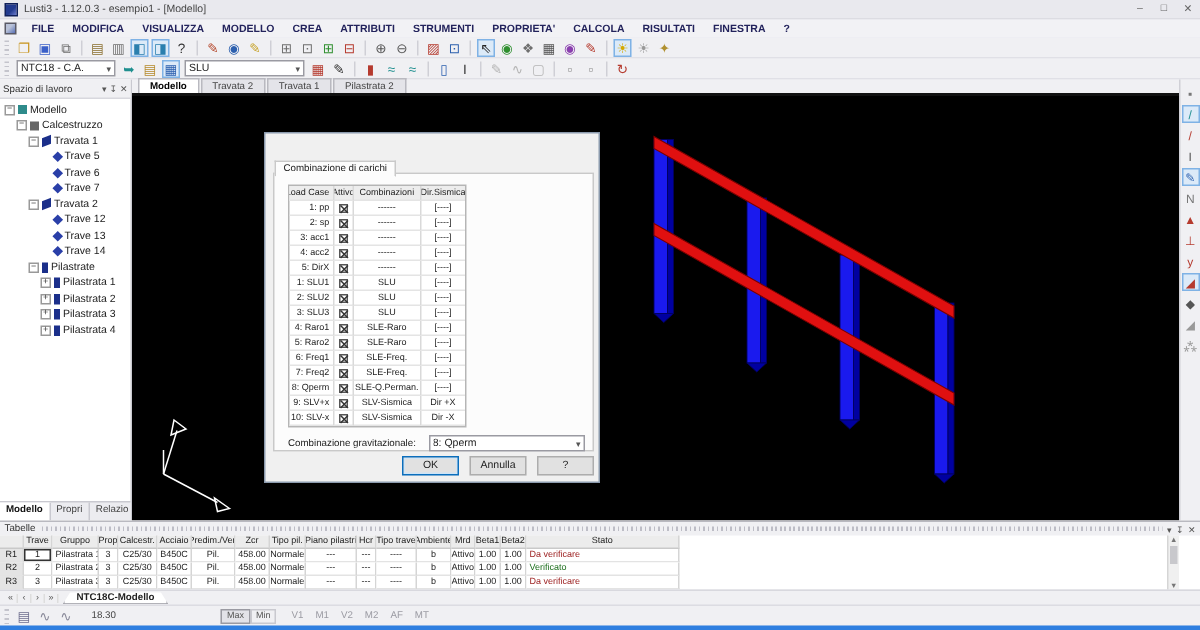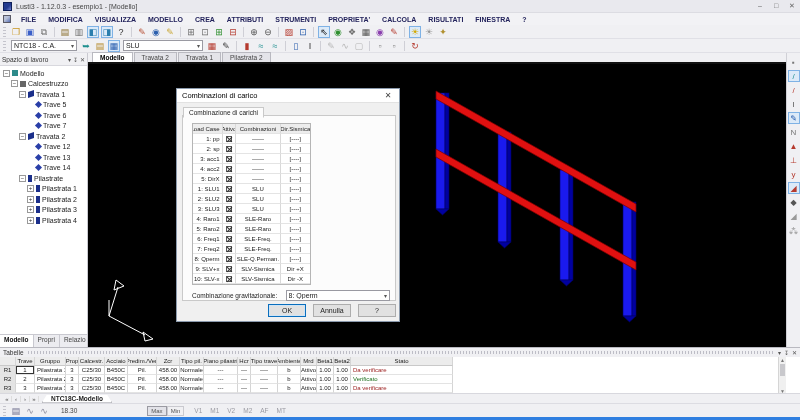--- a/index.html
+++ b/index.html
@@ -363,24 +363,20 @@
       <span class="icon" style="color: rgb(181, 58, 46);">▲</span>
       <span class="icon" style="color: rgb(181, 58, 46);">⊥</span>
       <span class="icon" style="color: rgb(181, 58, 46);">y</span>
       <span class="icon active" style="color: rgb(181, 58, 46);">◢</span>
       <span class="icon" style="color: rgb(85, 85, 85);">◆</span>
       <span class="icon" style="color: rgb(153, 153, 153);">◢</span>
       <span class="icon" style="color: rgb(153, 153, 153);">⁂</span>
     </div>
 
   <div class="dialog">
-    <div class="dlg-title">
-      <span class="dlg-title-text">Combinazioni di carico</span>
-      <span class="dlg-x">✕</span>
-    </div>
     <div class="dlg-tabstrip">
       <span class="dlg-tab">Combinazione di carichi</span>
     </div>
     <div class="tabpage">
       <div class="dl-table" id="dl-table">
           <div class="dl-row hdr">
             <span class="dl-cell dl-c0">Load Case</span>
             <span class="dl-cell dl-c1">Attivo</span>
             <span class="dl-cell dl-c2">Combinazioni</span>
             <span class="dl-cell dl-c3">Dir.Sismica</span>

